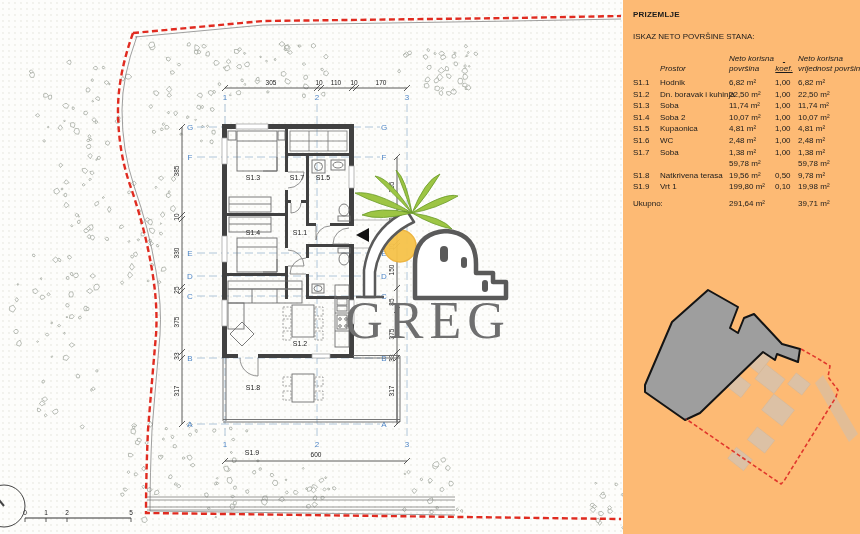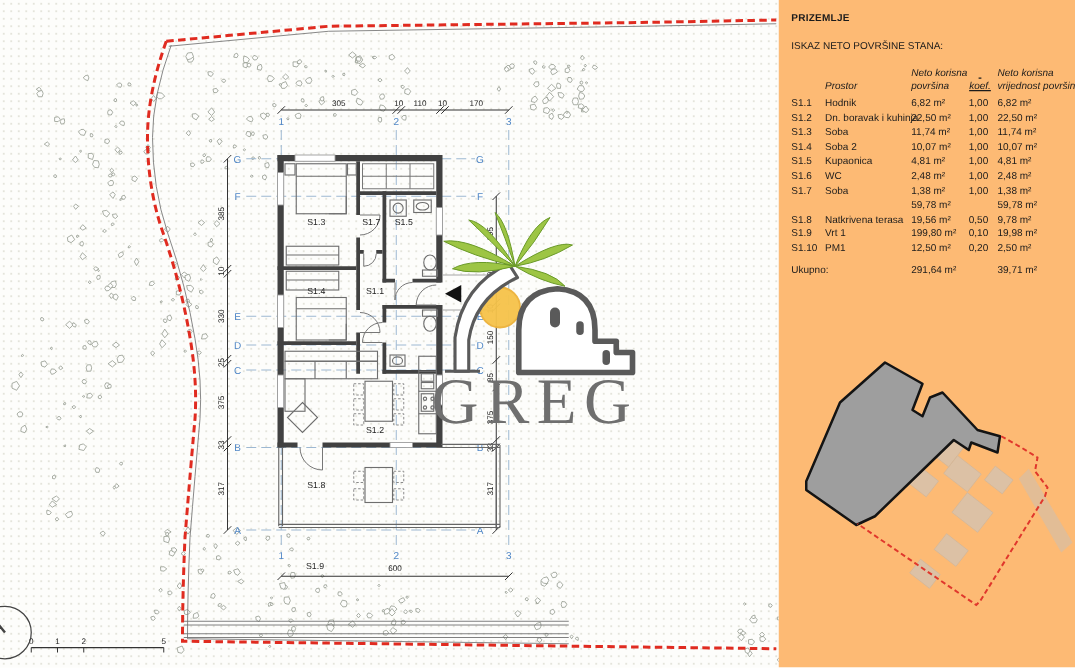--- a/index.html
+++ b/index.html
@@ -780,27 +780,20 @@
         <span class="c4">0,50</span>
         <span class="c5">9,78 m²</span>
       </div>
     <div class="tr">
         <span class="c1">S1.9</span>
         <span class="c2">Vrt 1</span>
         <span class="c3">199,80 m²</span>
         <span class="c4">0,10</span>
         <span class="c5">19,98 m²</span>
       </div>
-    <div class="tr">
-        <span class="c1">S1.10</span>
-        <span class="c2">PM1</span>
-        <span class="c3">12,50 m²</span>
-        <span class="c4">0,20</span>
-        <span class="c5">2,50 m²</span>
-      </div>
     <div class="tr total">
         <span class="c1">Ukupno:</span>
         <span class="c2"></span>
         <span class="c3">291,64 m²</span>
         <span class="c4"></span>
         <span class="c5">39,71 m²</span>
       </div>
   </div>
 
   <svg class="inset" width="220" height="252" viewBox="0 0 220 252">

